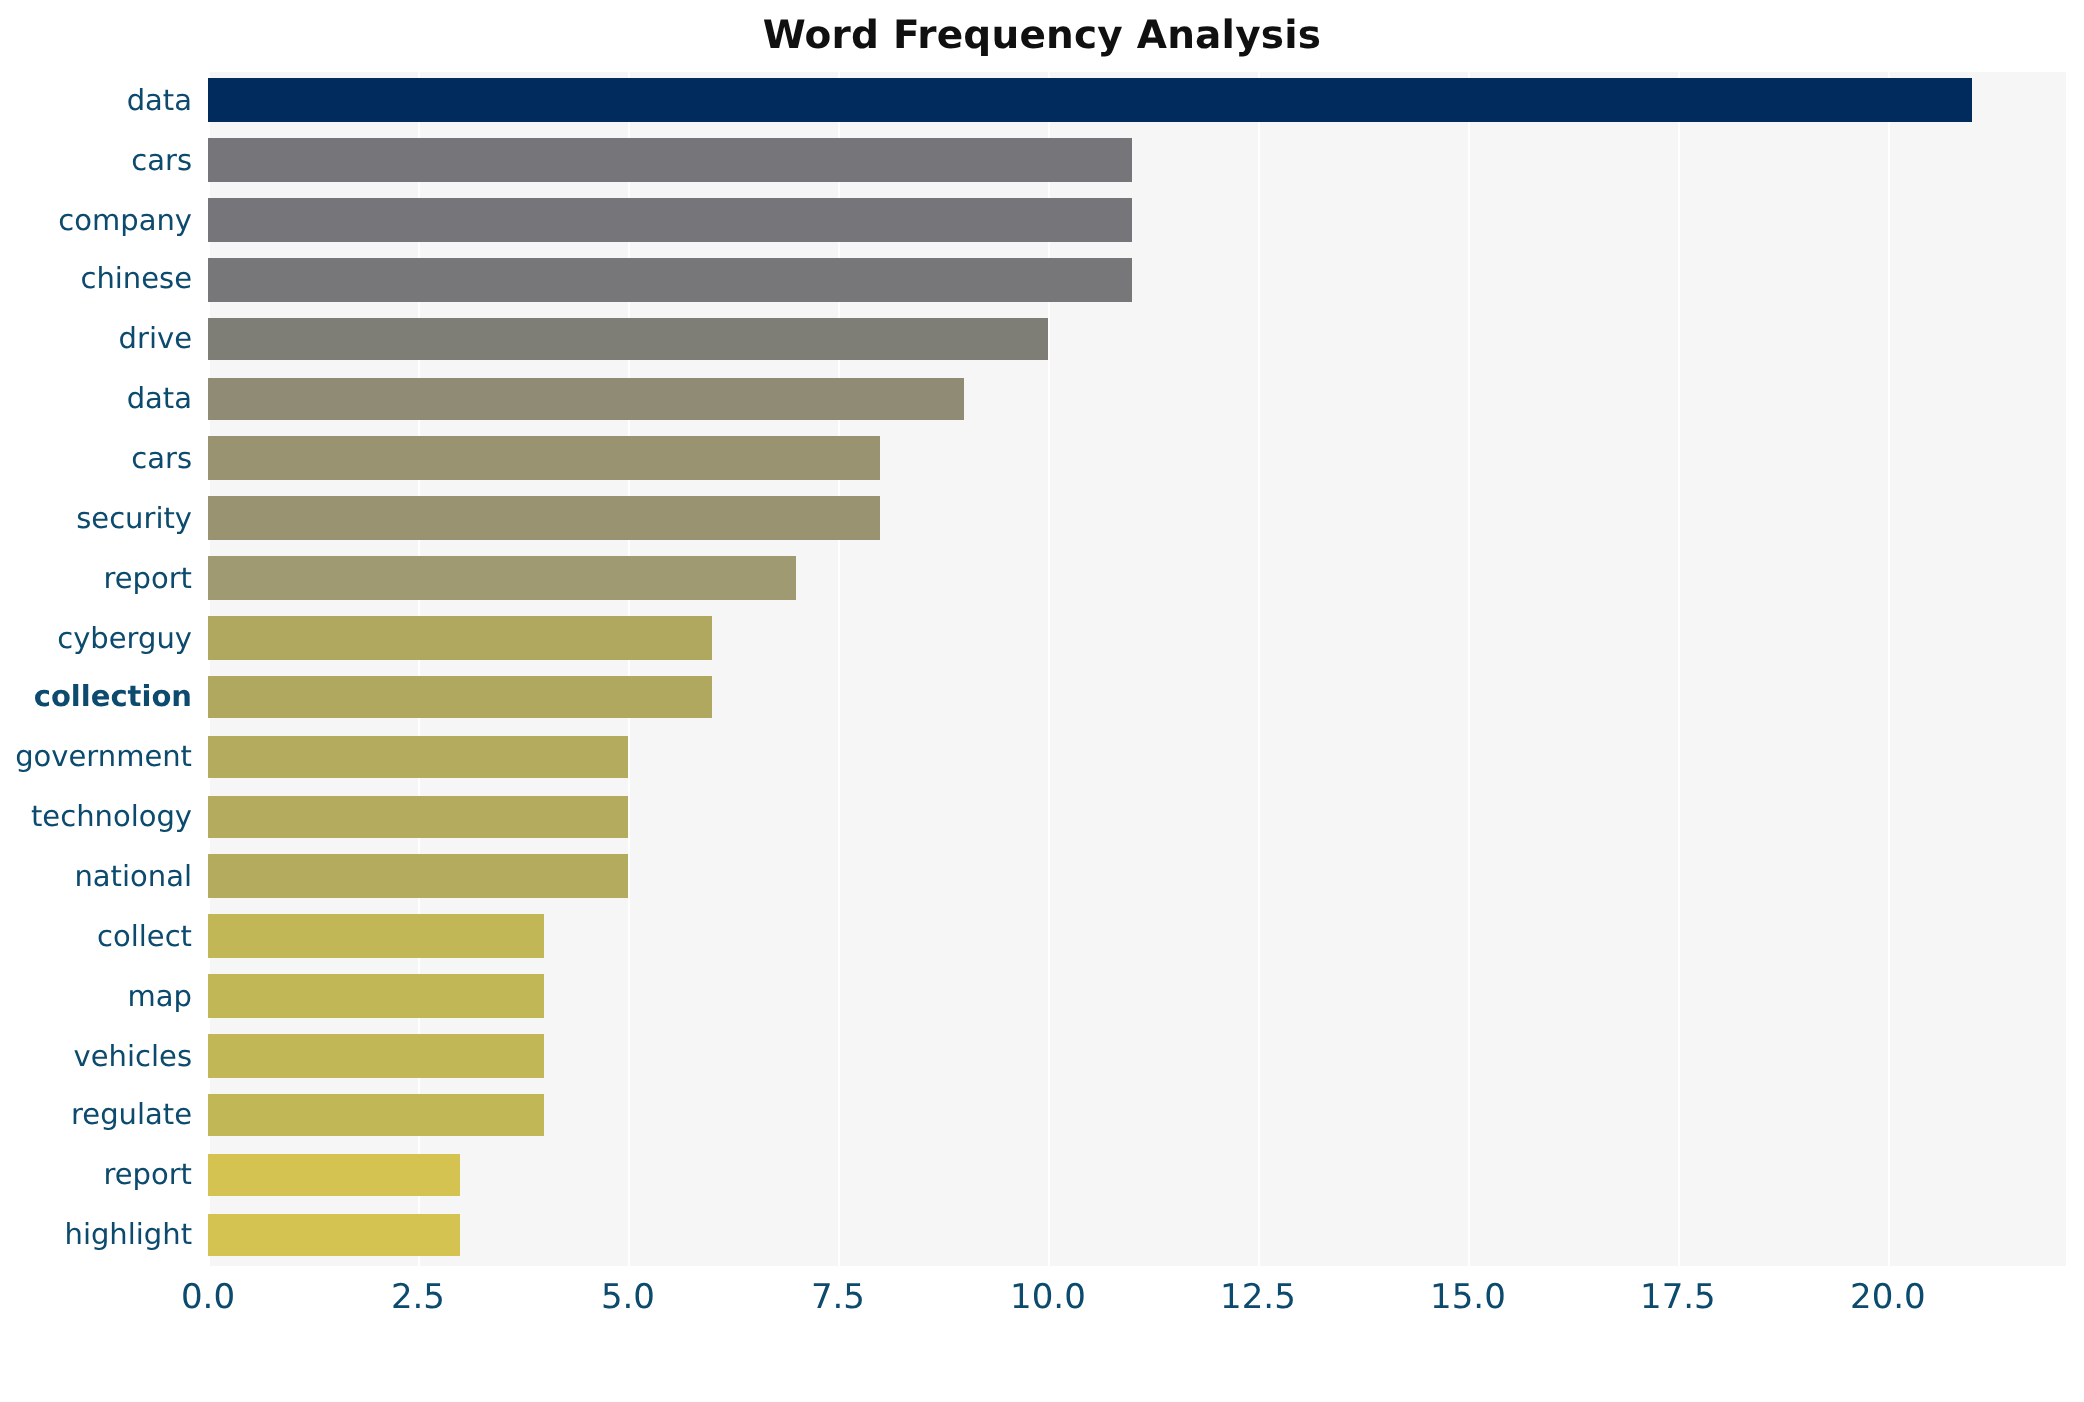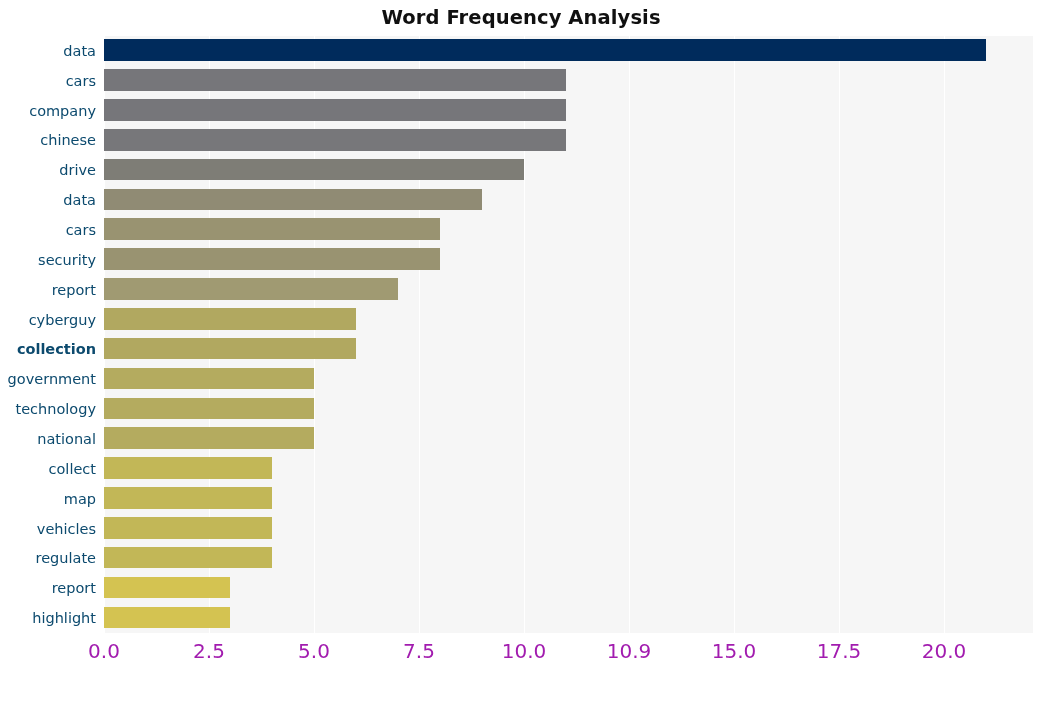--- a/index.html
+++ b/index.html
@@ -96,22 +96,22 @@
     position: absolute;
     left: 0;
     top: 639px;
     width: 1042px;
     height: 24px;
   }
   .x-tick-label {
     position: absolute;
     top: 0;
     transform: translateX(-50%);
-    font-size: 20px;
-    color: #a21caf;
+    font-size: 17px;
+    color: #0c4a6e;
     white-space: nowrap;
   }
 
   #xaxis-title {
     position: absolute;
     left: 104px;
     top: 674px;
     width: 929px;
     text-align: center;
     font-size: 15px;
@@ -223,20 +223,20 @@
       <div class="y-tick-label" style="top: 545.225px;">report</div>
       <div class="y-tick-label" style="top: 575.075px; margin-left: 31px;">highlight</div>
     </div>
 
   <div id="xlabels-layer">
       <div class="x-tick-label" style="left: 104px;">0.0</div>
       <div class="x-tick-label" style="left: 208.995px;">2.5</div>
       <div class="x-tick-label" style="left: 313.991px;">5.0</div>
       <div class="x-tick-label" style="left: 418.986px;">7.5</div>
       <div class="x-tick-label" style="left: 523.982px;">10.0</div>
-      <div class="x-tick-label" style="left: 628.977px;">10.9</div>
+      <div class="x-tick-label" style="left: 628.977px;">12.5</div>
       <div class="x-tick-label" style="left: 733.973px;">15.0</div>
       <div class="x-tick-label" style="left: 838.968px;">17.5</div>
       <div class="x-tick-label" style="left: 943.964px;">20.0</div>
     </div>
 
 
 </div>
 
 </body></html>

